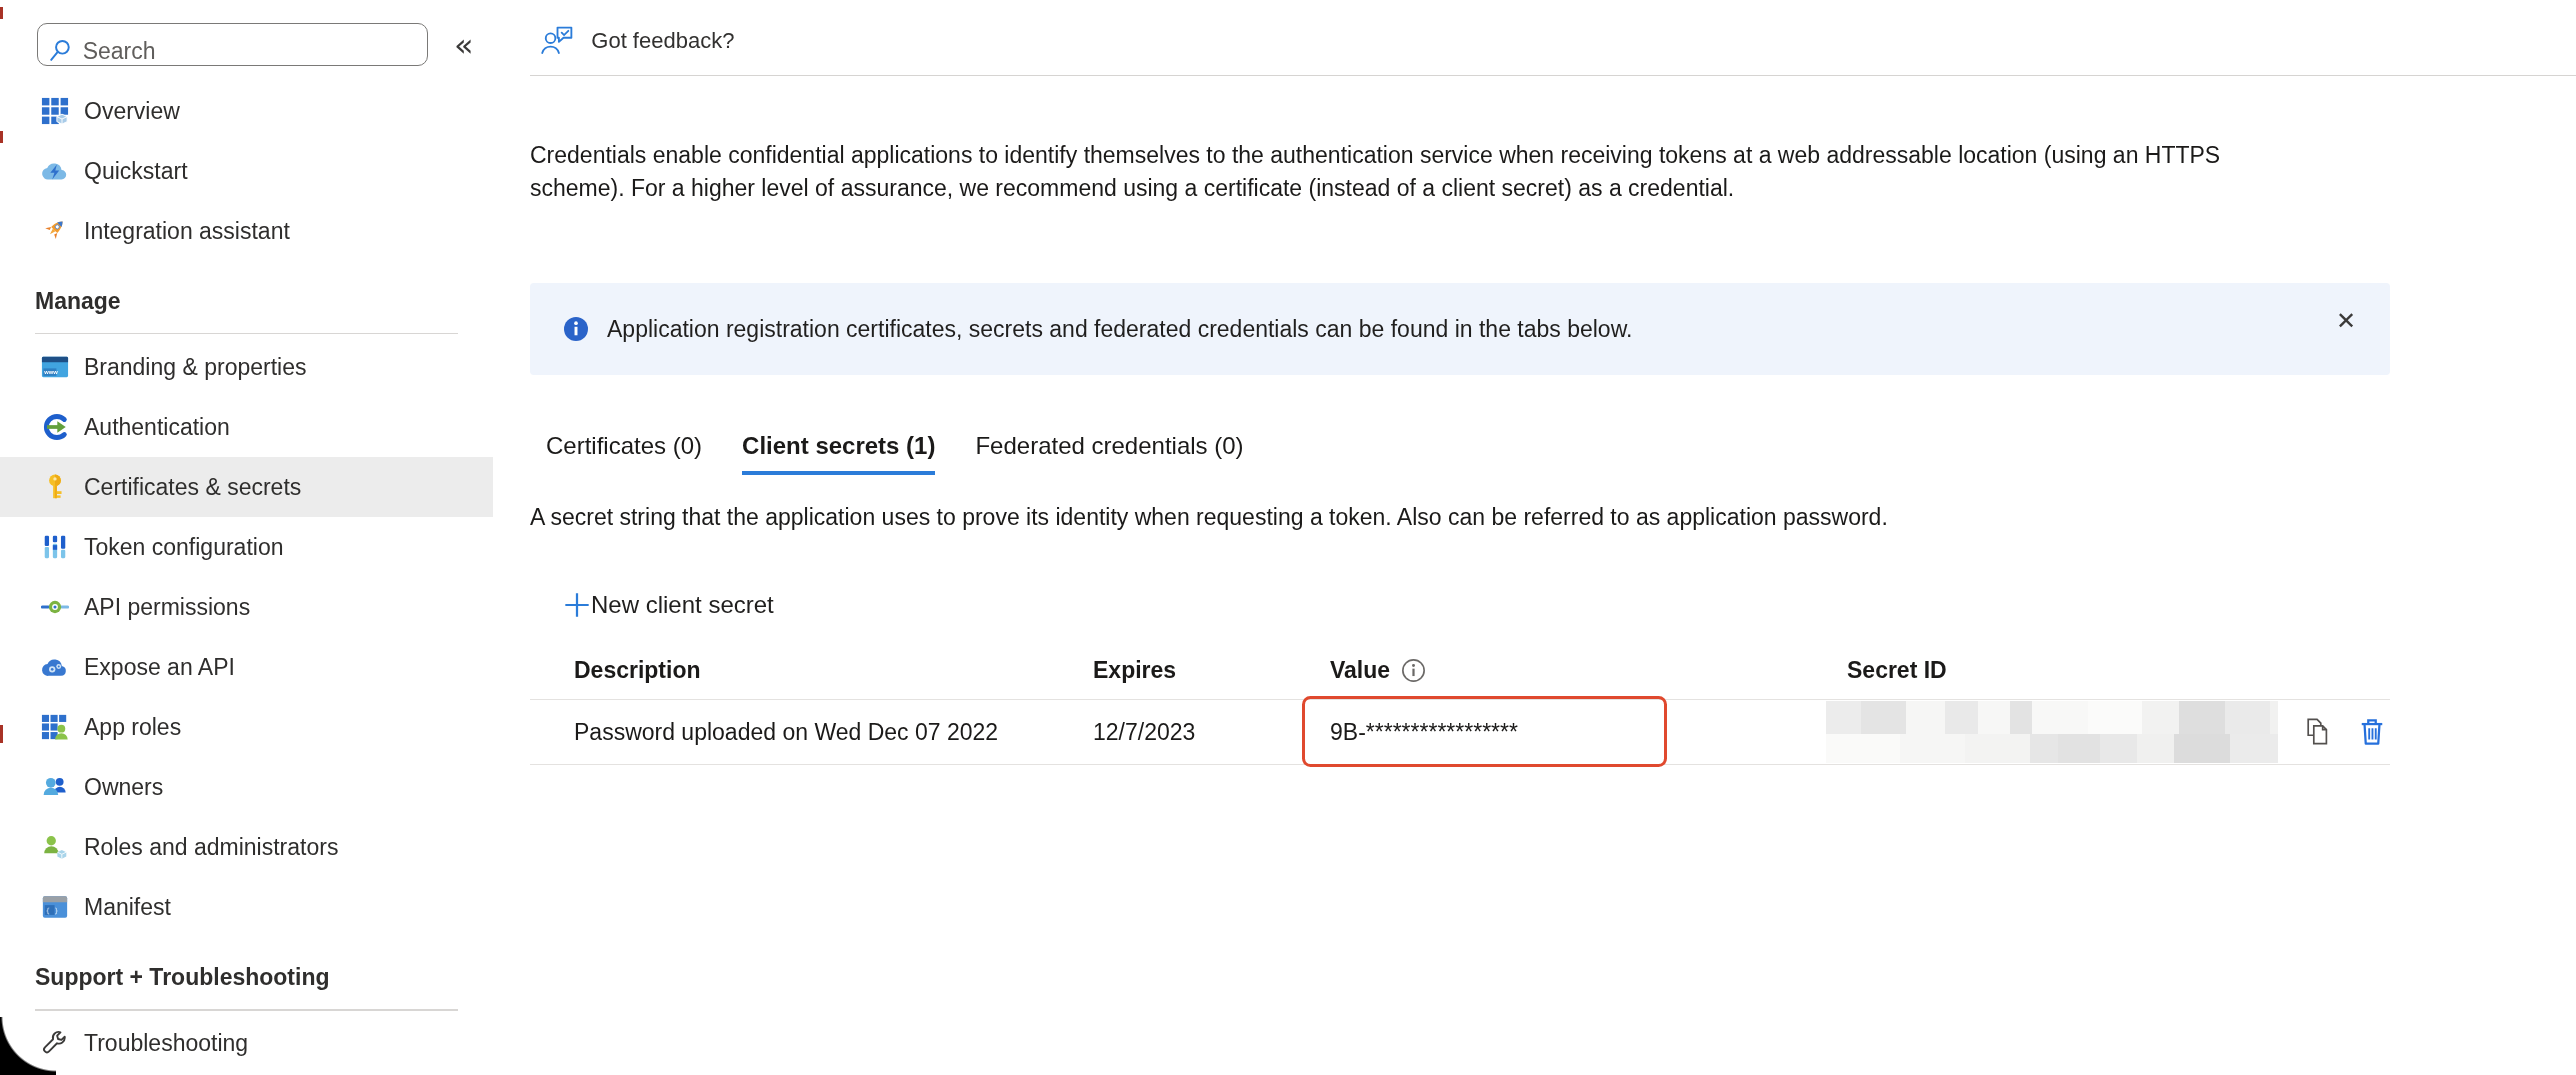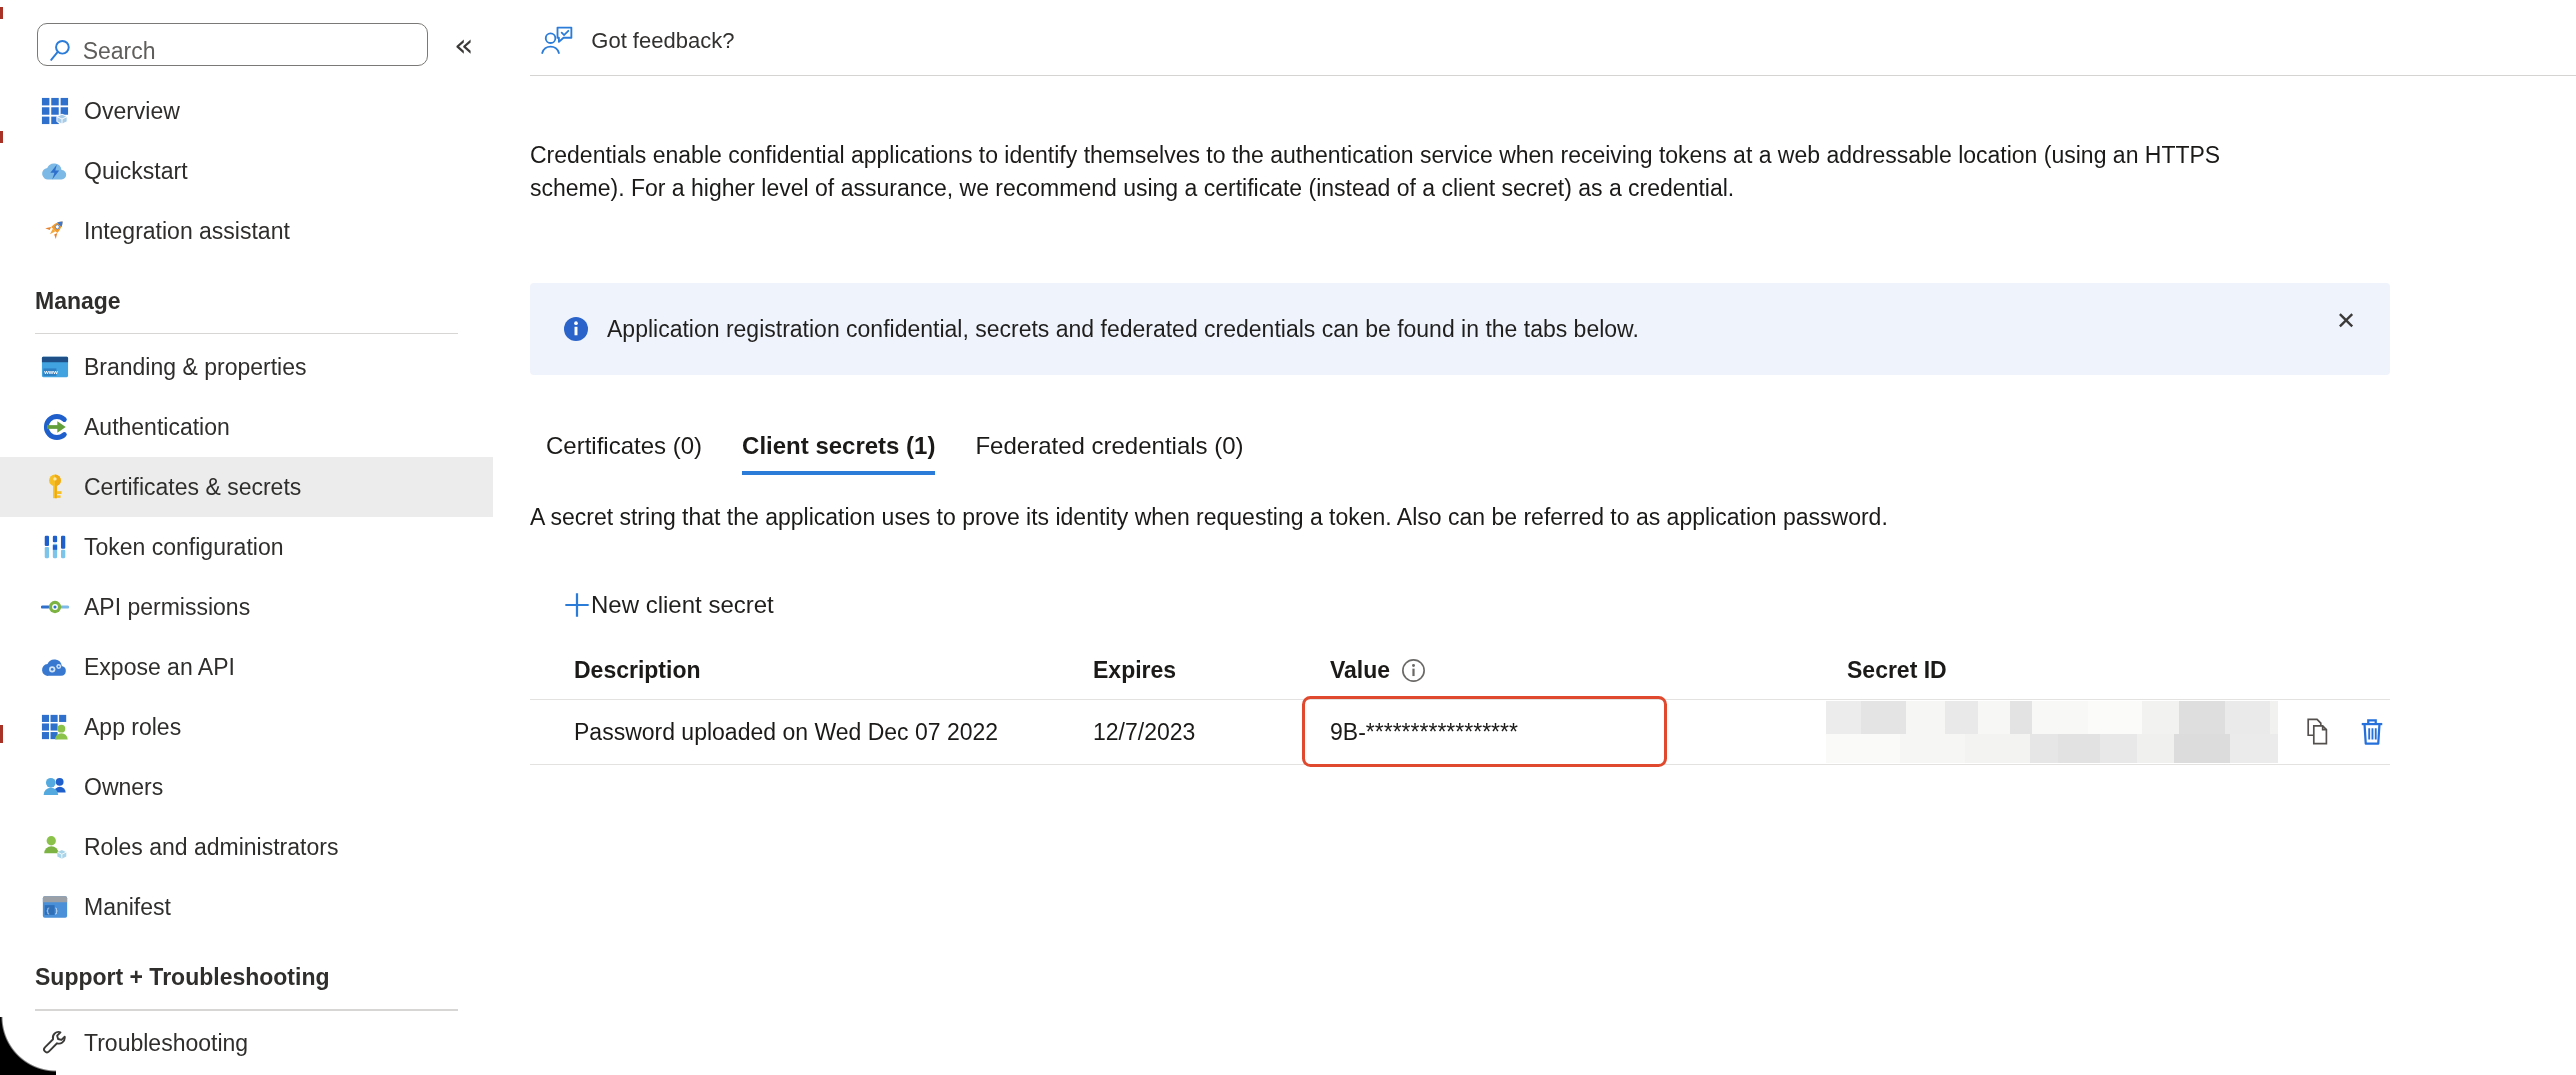--- a/index.html
+++ b/index.html
@@ -293,21 +293,21 @@
     <div class="top-divider"></div>
 
     <p class="intro">Credentials enable confidential applications to identify themselves to the authentication service when receiving tokens at a web addressable location (using an HTTPS scheme). For a higher level of assurance, we recommend using a certificate (instead of a client secret) as a credential.</p>
 
     <div class="banner">
       <svg class="b-icon" viewBox="0 0 26 26">
         <circle cx="13" cy="13" r="13" fill="#2a63c9"></circle>
         <rect x="11.4" y="10.6" width="3.2" height="9.2" fill="#fff"></rect>
         <circle cx="13" cy="6.7" r="2" fill="#fff"></circle>
       </svg>
-      <div class="b-text">Application registration confidential, secrets and federated credentials can be found in the tabs below.</div>
+      <div class="b-text">Application registration certificates, secrets and federated credentials can be found in the tabs below.</div>
       <button class="b-close">✕</button>
     </div>
 
     <div class="tabs">
       <div class="tab">Certificates (0)</div>
       <div class="tab active">Client secrets (1)</div>
       <div class="tab">Federated credentials (0)</div>
     </div>
 
     <div class="tab-desc">A secret string that the application uses to prove its identity when requesting a token. Also can be referred to as application password.</div>

